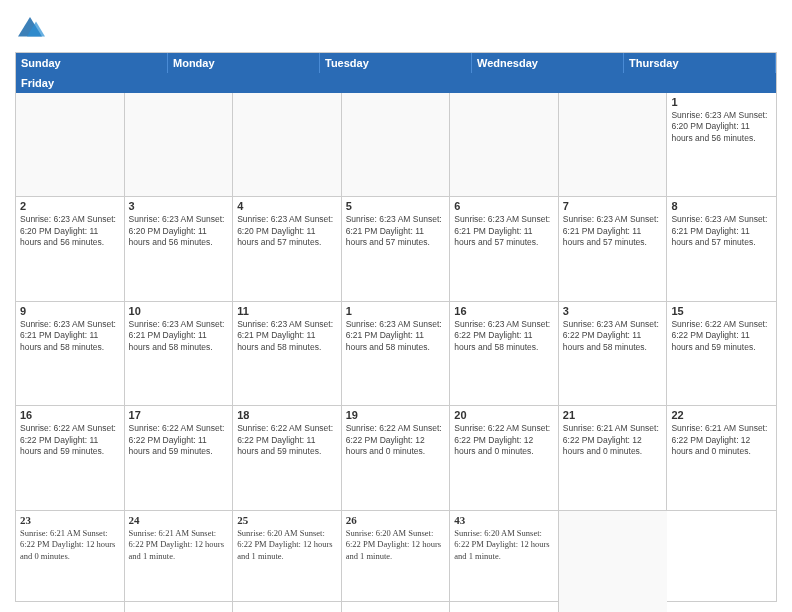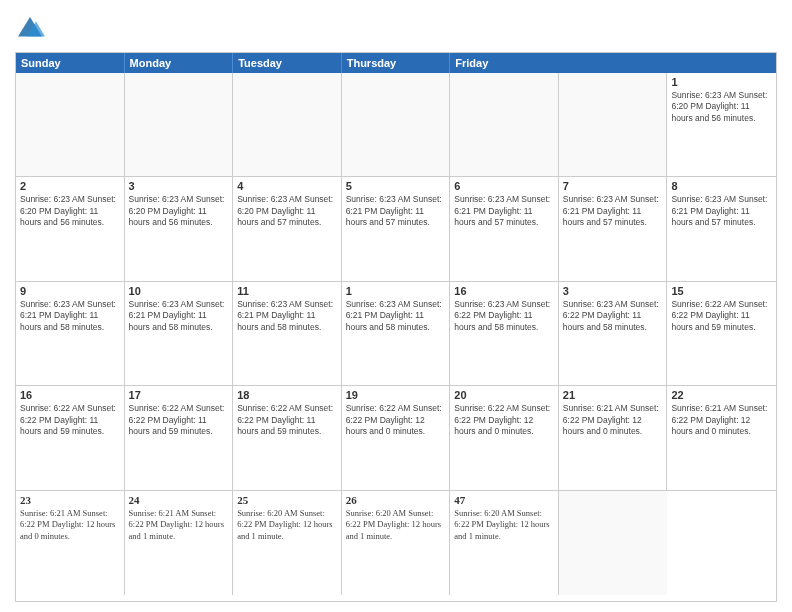--- a/index.html
+++ b/index.html
@@ -59,21 +59,21 @@
     .location {
       font-size: 16px;
       color: #333;
     }
     .calendar {
       flex: 1;
       border: 1px solid #ccc;
     }
     .cal-header {
       display: grid;
-      grid-template-columns: repeat(7, 1fr);
+      grid-template-columns: repeat(5, 1fr);
       background: #2a6bb5;
     }
     .cal-header-cell {
       color: #fff;
       font-size: 11px;
       font-weight: bold;
       padding: 4px 5px;
       text-align: left;
       border-right: 1px solid #4a8bd5;
     }
@@ -131,20 +131,21 @@
       <div class="month-title"></div>
       <div class="location"></div>
     </div>
   </div>
 
   <div class="calendar">
     <div class="cal-header">
     <div class="cal-header-cell">Sunday</div>
         <div class="cal-header-cell">Monday</div>
         <div class="cal-header-cell">Tuesday</div>
+        <div class="cal-header-cell">Wednesday</div>
         <div class="cal-header-cell">Thursday</div>
         <div class="cal-header-cell">Friday</div>
       </div>
     <div class="cal-body">
     <div class="cal-row">
           <div class="cal-cell empty"></div>
           <div class="cal-cell empty"></div>
           <div class="cal-cell empty"></div>
           <div class="cal-cell empty"></div>
           <div class="cal-cell empty"></div>
@@ -307,21 +308,21 @@
 Sunset: 6:22 PM
 Daylight: 12 hours and 1 minute.</div>
           </div>
           <div class="cal-cell">
             <span class="day-num">26</span>
             <div class="day-info">Sunrise: 6:20 AM
 Sunset: 6:22 PM
 Daylight: 12 hours and 1 minute.</div>
           </div>
           <div class="cal-cell">
-            <span class="day-num">47</span>
+            <span class="day-num">43</span>
             <div class="day-info">Sunrise: 6:20 AM
 Sunset: 6:22 PM
 Daylight: 12 hours and 1 minute.</div>
           </div>
           <div class="cal-cell empty"></div>
         </div>
       </div>
   </div>
 </div>
 

